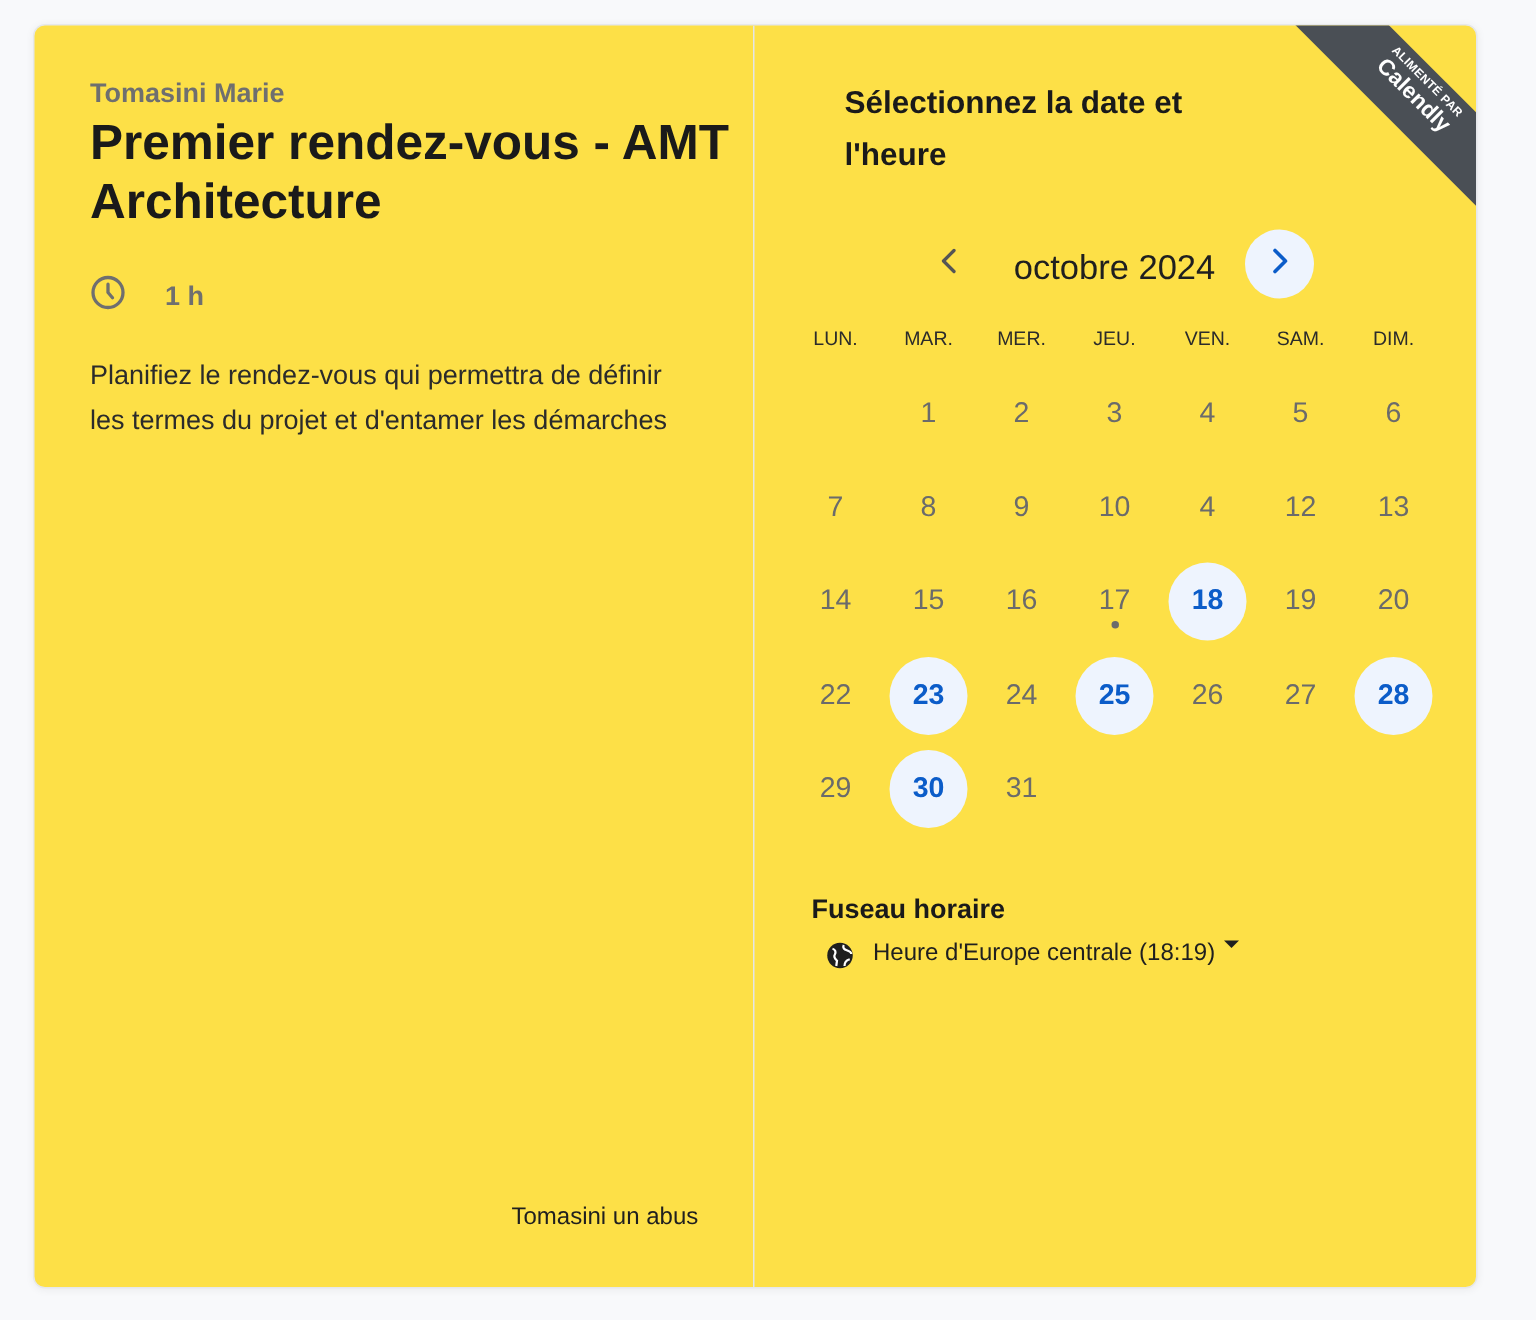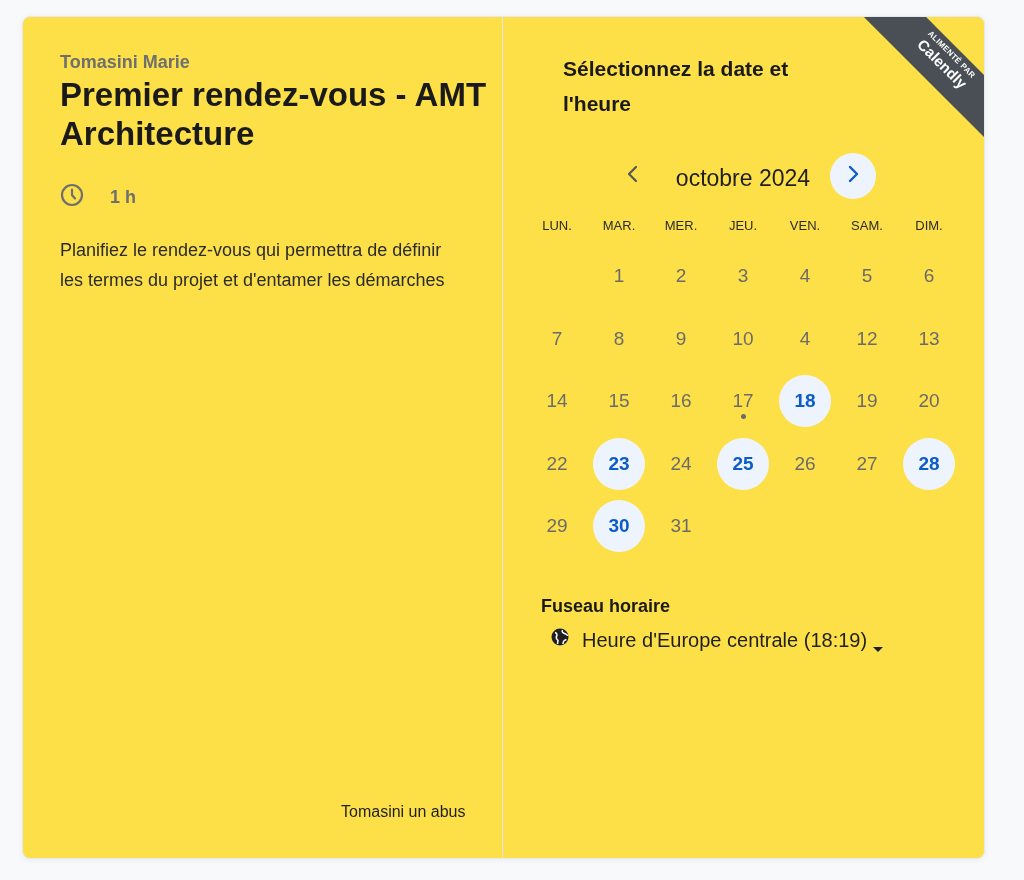--- a/index.html
+++ b/index.html
@@ -34,21 +34,21 @@
   .dow { position:absolute; left:23px; top:201px; display:grid; grid-template-columns:repeat(7,62px); }
   .dow span { text-align:center; font-size:13px; color:#2b2b2b; }
 
   .grid { position:absolute; left:23px; top:228px; display:grid; grid-template-columns:repeat(7,62px); grid-auto-rows:62.5px; }
   .day { position:relative; display:flex; align-items:center; justify-content:center; font-size:19px; color:#6b6b6b; }
   .day .circle { width:52px; height:52px; border-radius:50%; display:flex; align-items:center; justify-content:center; }
   .day.avail .circle { background:#eef4fe; color:#0b5cc9; font-weight:bold; cursor:pointer; }
   .day .dot { position:absolute; left:29px; top:44px; width:5px; height:5px; border-radius:50%; background:#6b6b6b; }
 
   .tz-label { position:absolute; left:38px; top:579px; font-size:18px; font-weight:bold; color:#1a1a1a; }
-  .tz-select { position:absolute; left:47px; top:610px; display:flex; align-items:flex-end; gap:12px; font-size:20px; color:#1f1f1f; cursor:pointer; }
+  .tz-select { position:absolute; left:47px; top:610px; display:flex; align-items:flex-start; gap:12px; font-size:16px; color:#1f1f1f; cursor:pointer; }
   .caret { width:0; height:0; border-left:5px solid transparent; border-right:5px solid transparent; border-top:5px solid #1f1f1f; margin-left:-6px; }
 
   .badge { position:absolute; right:-3px; top:-3px; width:130px; height:130px; overflow:hidden; }
   .ribbon {
     position:absolute; left:0; top:30px; width:190px; height:44px; background:#4a4f55;
     transform:rotate(45deg); transform-origin:center; left:-10px; top:28px;
     color:#fff; text-align:center;
   }
   .ribbon .small { font-size:8px; letter-spacing:0.3px; margin-top:4px; font-weight:bold; }
   .ribbon .big { font-size:15px; font-weight:bold; line-height:18px; }

